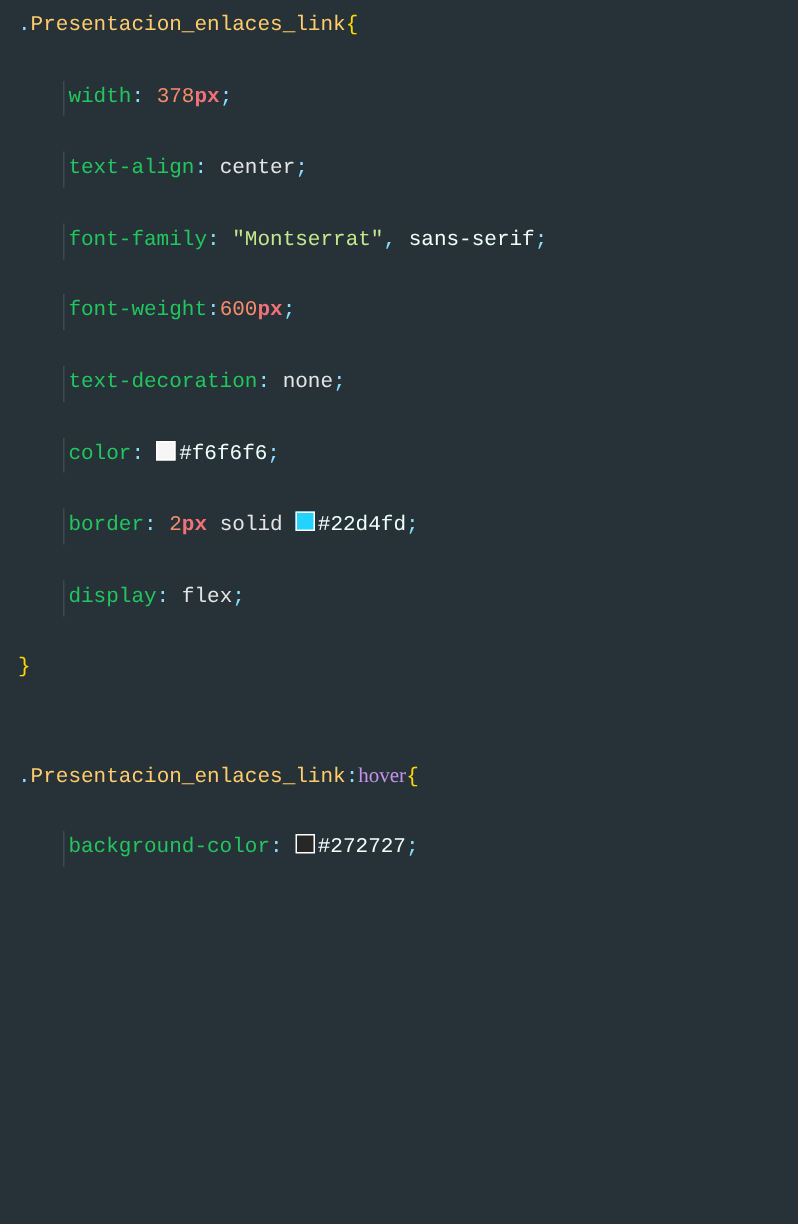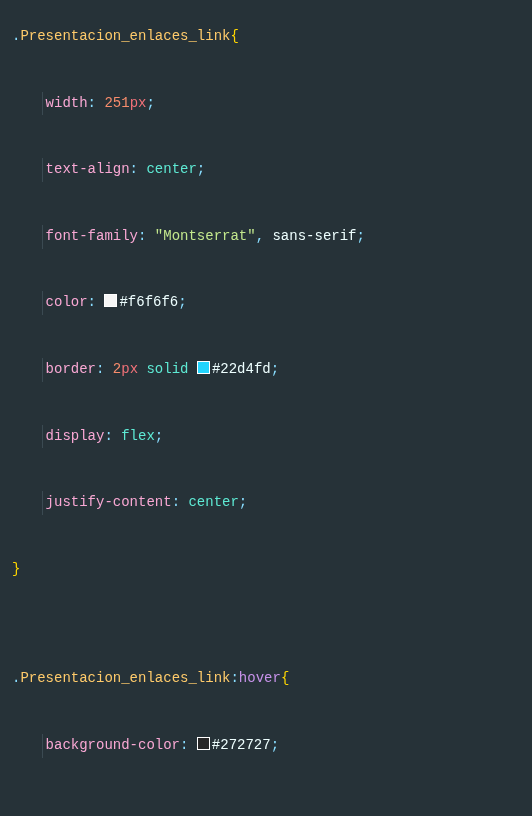--- a/index.html
+++ b/index.html
@@ -15,60 +15,60 @@
     box-sizing: border-box;
     overflow: hidden;
   }
   .code {
     white-space: pre;
     padding-left: 12px;
   }
   .line {
     display: block;
     position: relative;
-    margin-top: 19px;
   }
   .indent-guide {
     position: absolute;
     left: 30px;
     top: 0;
     bottom: 0;
     border-left: 1px solid #3b4a52;
   }
   .punct { color: #89ddff; }
   .selector { color: #ffcb6b; }
-  .pseudo { color: #c792ea; }
-  .prop { color: #f9a8d4; }
+  .pseudo { color: #c792ea; font-family: Liberation Serif, serif; }
+  .prop { color: #22c55e; }
   .number { color: #f78c6c; }
-  .unit { color: #f07178; }
-  .keyword { color: #5eead4; }
+  .unit { color: #f07178; font-weight: bold; }
+  .keyword { color: #e5e5e5; }
   .string { color: #c3e88d; }
   .ident { color: #eeffff; text-align: right; }
   .brace { color: #ffd700; }
   .swatch {
     display: inline-block;
     width: 11px;
     height: 11px;
     border: 1px solid #ffffff;
     vertical-align: -1px;
     margin-right: 2px;
   }
   .sp4 { display:inline-block; width: 4ch; }
 </style>
 </head>
 <body>
 
 <div class="code" id="code"><span class="line"><span class="punct">.</span><span class="selector">Presentacion_enlaces_link</span><span class="brace">{</span></span>
-<span class="line"><span class="indent-guide"></span><span class="sp4">    </span><span class="prop">width</span><span class="punct">:</span> <span class="number">251</span><span class="unit">px</span><span class="punct">;</span></span>
+<span class="line"><span class="indent-guide"></span><span class="sp4">    </span><span class="prop">width</span><span class="punct">:</span> <span class="number">378</span><span class="unit">px</span><span class="punct">;</span></span>
 <span class="line"><span class="indent-guide"></span><span class="sp4">    </span><span class="prop">text-align</span><span class="punct">:</span> <span class="keyword">center</span><span class="punct">;</span></span>
 <span class="line"><span class="indent-guide"></span><span class="sp4">    </span><span class="prop">font-family</span><span class="punct">:</span> <span class="string">"Montserrat"</span><span class="punct">,</span> <span class="ident">sans-serif</span><span class="punct">;</span></span>
+<span class="line"><span class="indent-guide"></span><span class="sp4">    </span><span class="prop">font-weight</span><span class="punct">:</span><span class="number">600</span><span class="unit">px</span><span class="punct">;</span></span>
+<span class="line"><span class="indent-guide"></span><span class="sp4">    </span><span class="prop">text-decoration</span><span class="punct">:</span> <span class="keyword">none</span><span class="punct">;</span></span>
 <span class="line"><span class="indent-guide"></span><span class="sp4">    </span><span class="prop">color</span><span class="punct">:</span> <span class="swatch" style="background-color: rgb(246, 246, 246);"></span><span class="ident">#f6f6f6</span><span class="punct">;</span></span>
 <span class="line"><span class="indent-guide"></span><span class="sp4">    </span><span class="prop">border</span><span class="punct">:</span> <span class="number">2</span><span class="unit">px</span> <span class="keyword">solid</span> <span class="swatch" style="background-color: rgb(34, 212, 253);"></span><span class="ident">#22d4fd</span><span class="punct">;</span></span>
 <span class="line"><span class="indent-guide"></span><span class="sp4">    </span><span class="prop">display</span><span class="punct">:</span> <span class="keyword">flex</span><span class="punct">;</span></span>
-<span class="line"><span class="indent-guide"></span><span class="sp4">    </span><span class="prop">justify-content</span><span class="punct">:</span> <span class="keyword">center</span><span class="punct">;</span></span>
 <span class="line"><span class="brace">}</span></span>
 <span class="line"></span>
 <span class="line"><span class="punct">.</span><span class="selector">Presentacion_enlaces_link</span><span class="punct">:</span><span class="pseudo">hover</span><span class="brace">{</span></span>
 <span class="line"><span class="indent-guide"></span><span class="sp4">    </span><span class="prop">background-color</span><span class="punct">:</span> <span class="swatch" style="background-color: rgb(39, 39, 39);"></span><span class="ident">#272727</span><span class="punct">;</span></span>
 
 <span class="line"></span>
 <span class="line"></span>
 <span class="line"></span>
 
 

